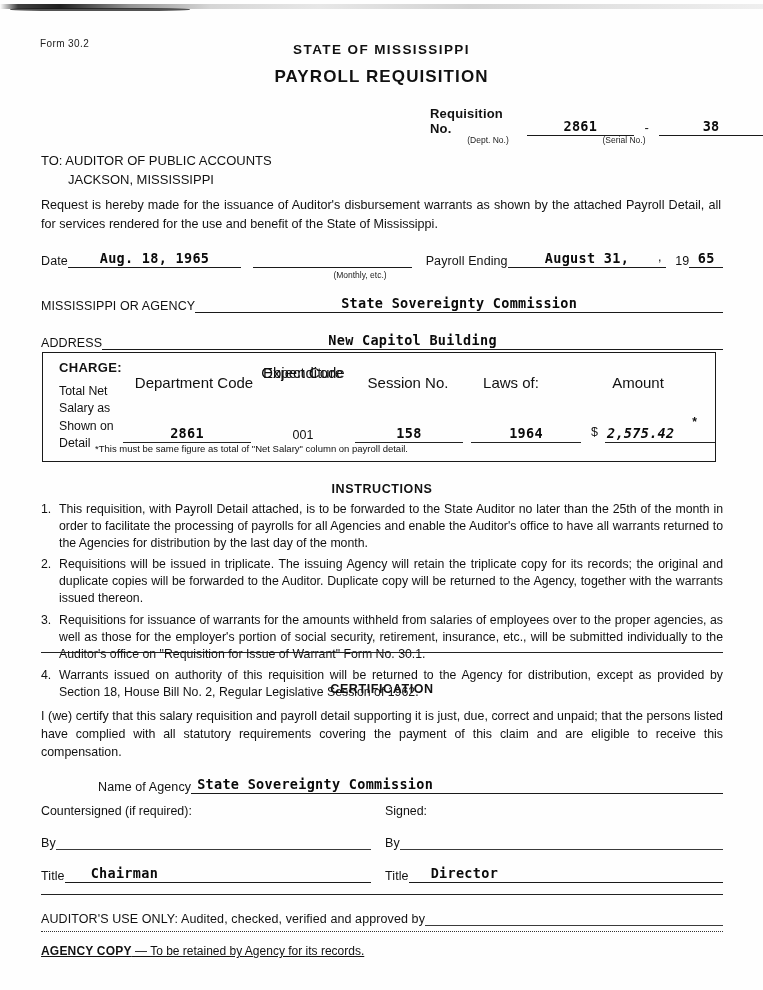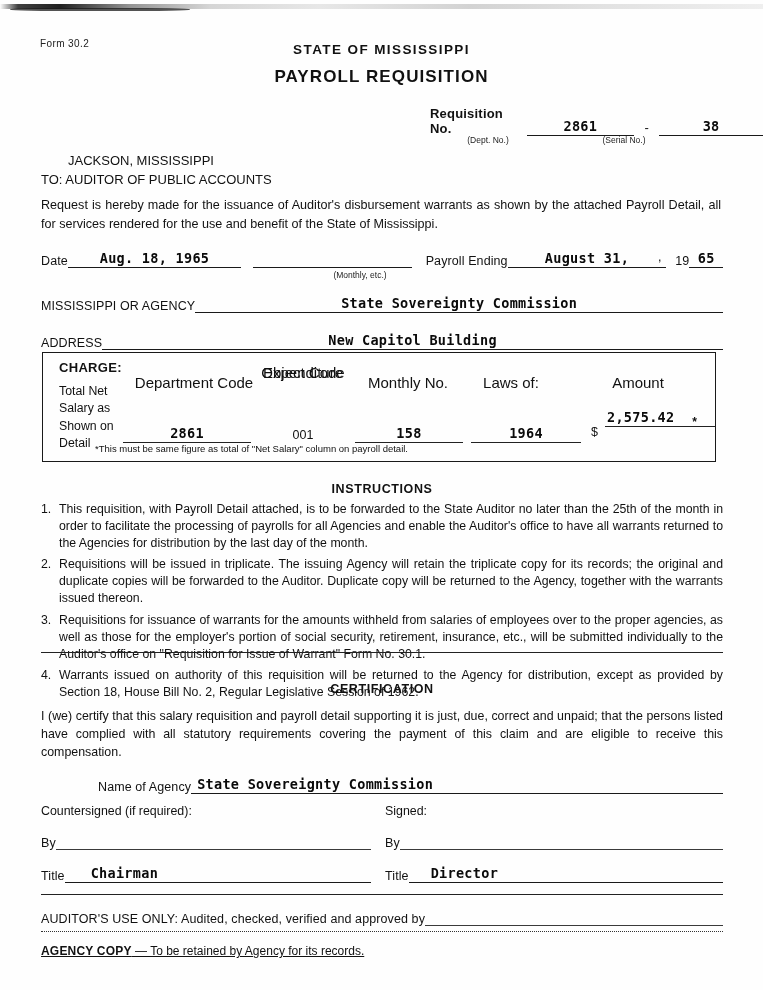--- a/index.html
+++ b/index.html
@@ -186,22 +186,22 @@
       </span>
       <span style="display:inline-block; width:26px; text-align:center; font-size:13px; padding-bottom:1px;">-</span>
       <span class="fill" style="width:108px;">
         <span class="typed" style="display:block; text-align:center; padding-bottom:1px;">38</span>
       </span>
     </div>
     <div style="position:absolute; left:432px; top:120px; width:112px;" class="sub-note">(Dept. No.)</div>
     <div style="position:absolute; left:570px; top:120px; width:108px;" class="sub-note">(Serial No.)</div>
 
     <div class="to-block">
+      <div>TO: AUDITOR OF PUBLIC ACCOUNTS</div>
       <div style="padding-left:27px;">JACKSON, MISSISSIPPI</div>
-      <div>TO: AUDITOR OF PUBLIC ACCOUNTS</div>
     </div>
 
     <div class="req-para">Request is hereby made for the issuance of Auditor's disbursement warrants as shown by the attached Payroll Detail, all for services rendered for the use and benefit of the State of Mississippi.</div>
 
     <div class="date-row">
       <span class="lbl nowrap">Date</span>
       <span class="fill" style="width:175px;">
         <span class="typed" style="display:block; text-align:center; padding-bottom:1px;">Aug. 18, 1965</span>
       </span>
       <span class="fill" style="width:160px; margin-left:12px; height:14px;"></span>
@@ -230,21 +230,21 @@
         <span class="typed" style="display:block; text-align:center; padding-bottom:1px;">New Capitol Building</span>
       </span>
     </div>
 
     <div class="charge-box">
       <div class="charge-title">CHARGE:</div>
 
       <div class="col-head" style="left:86px;  top:21px; width:130px;">Department Code</div>
       <div class="col-head" style="left:200px; top:11px; width:120px;">Expenditure</div>
       <div class="col-head" style="left:200px; top:11px; width:120px;">Object Code</div>
-      <div class="col-head" style="left:310px; top:21px; width:110px;">Monthly No.</div>
+      <div class="col-head" style="left:310px; top:21px; width:110px;">Session No.</div>
       <div class="col-head" style="left:418px; top:21px; width:100px;">Laws of:</div>
       <div class="col-head" style="left:540px; top:21px; width:110px;">Amount</div>
 
       <div class="totnet">
         <div>Total Net</div>
         <div>Salary as</div>
         <div>Shown on</div>
         <div>Detail</div>
       </div>
 
@@ -256,21 +256,21 @@
       <div style="position:absolute; left:210px; top:72px; width:100px; text-align:center;">
         <span style="font-size:12.5px;">001</span>
       </div>
       <div style="position:absolute; left:312px; top:72px; width:108px; border-bottom:1.3px solid #222;">
         <span class="typed" style="display:block; text-align:center; padding-bottom:1px;">158</span>
       </div>
       <div style="position:absolute; left:428px; top:72px; width:110px; border-bottom:1.3px solid #222;">
         <span class="typed" style="display:block; text-align:center; padding-bottom:1px;">1964</span>
       </div>
       <div style="position:absolute; left:548px; top:72px; width:16px; font-size:12.5px;">$</div>
-      <div style="position:absolute; left:562px; top:56px; width:110px; border-bottom:1.3px solid #222;">
+      <div style="position:absolute; left:562px; top:72px; width:110px; border-bottom:1.3px solid #222;font-style:italic;">
         <span class="typed" style="display:block; text-align:left; padding-bottom:1px; padding-left:2px;">2,575.42</span>
       </div>
 
       <div class="charge-foot">*This must be same figure as total of "Net Salary" column on payroll detail.</div>
     </div>
 
     <div class="sec-title" style="position:absolute; left:41px; top:468px; width:682px;">INSTRUCTIONS</div>
 
     <div class="instructions">
       <ol class="inst">

